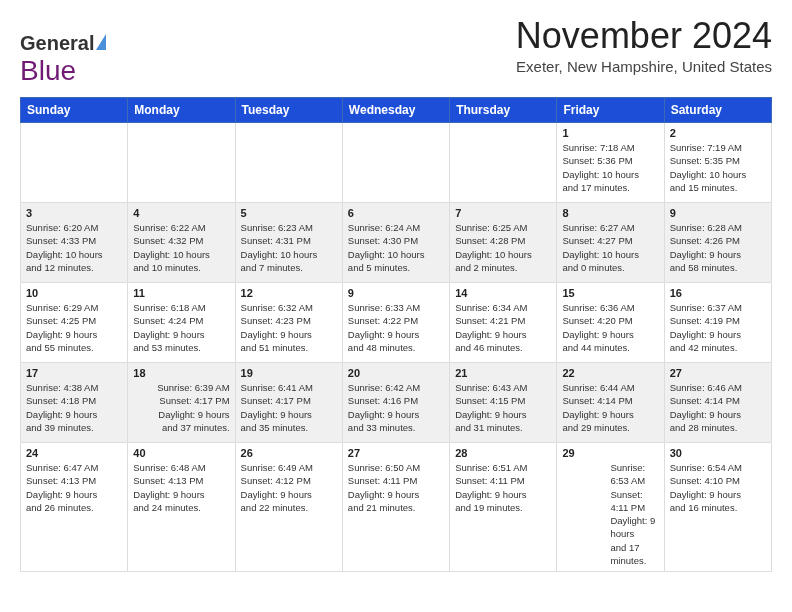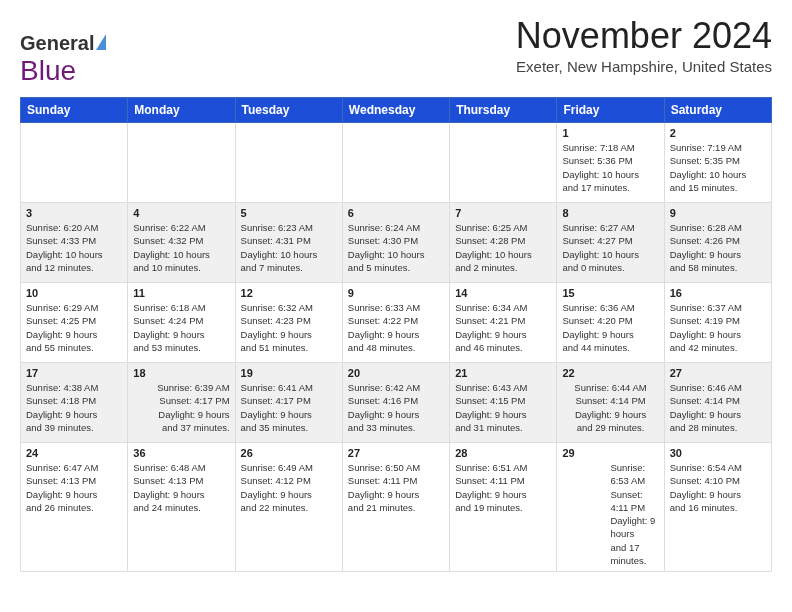--- a/index.html
+++ b/index.html
@@ -296,21 +296,21 @@
           </td>
           <td>
             <span class="day-num">21</span>
             <div class="day-info" style="white-space: pre-line;">Sunrise: 6:43 AM
 Sunset: 4:15 PM
 Daylight: 9 hours
 and 31 minutes.</div>
           </td>
           <td>
             <span class="day-num">22</span>
-            <div class="day-info" style="white-space: pre-line; text-align: center;">Sunrise: 6:44 AM
+            <div class="day-info" style="white-space: pre-line;">Sunrise: 6:44 AM
 Sunset: 4:14 PM
 Daylight: 9 hours
 and 29 minutes.</div>
           </td>
           <td>
             <span class="day-num">27</span>
             <div class="day-info" style="white-space: pre-line;">Sunrise: 6:46 AM
 Sunset: 4:14 PM
 Daylight: 9 hours
 and 28 minutes.</div>
@@ -318,21 +318,21 @@
         </tr>
         <tr class="row-odd">
           <td>
             <span class="day-num">24</span>
             <div class="day-info" style="white-space: pre-line;">Sunrise: 6:47 AM
 Sunset: 4:13 PM
 Daylight: 9 hours
 and 26 minutes.</div>
           </td>
           <td>
-            <span class="day-num">36</span>
+            <span class="day-num">40</span>
             <div class="day-info" style="white-space: pre-line;">Sunrise: 6:48 AM
 Sunset: 4:13 PM
 Daylight: 9 hours
 and 24 minutes.</div>
           </td>
           <td>
             <span class="day-num">26</span>
             <div class="day-info" style="white-space: pre-line;">Sunrise: 6:49 AM
 Sunset: 4:12 PM
 Daylight: 9 hours

